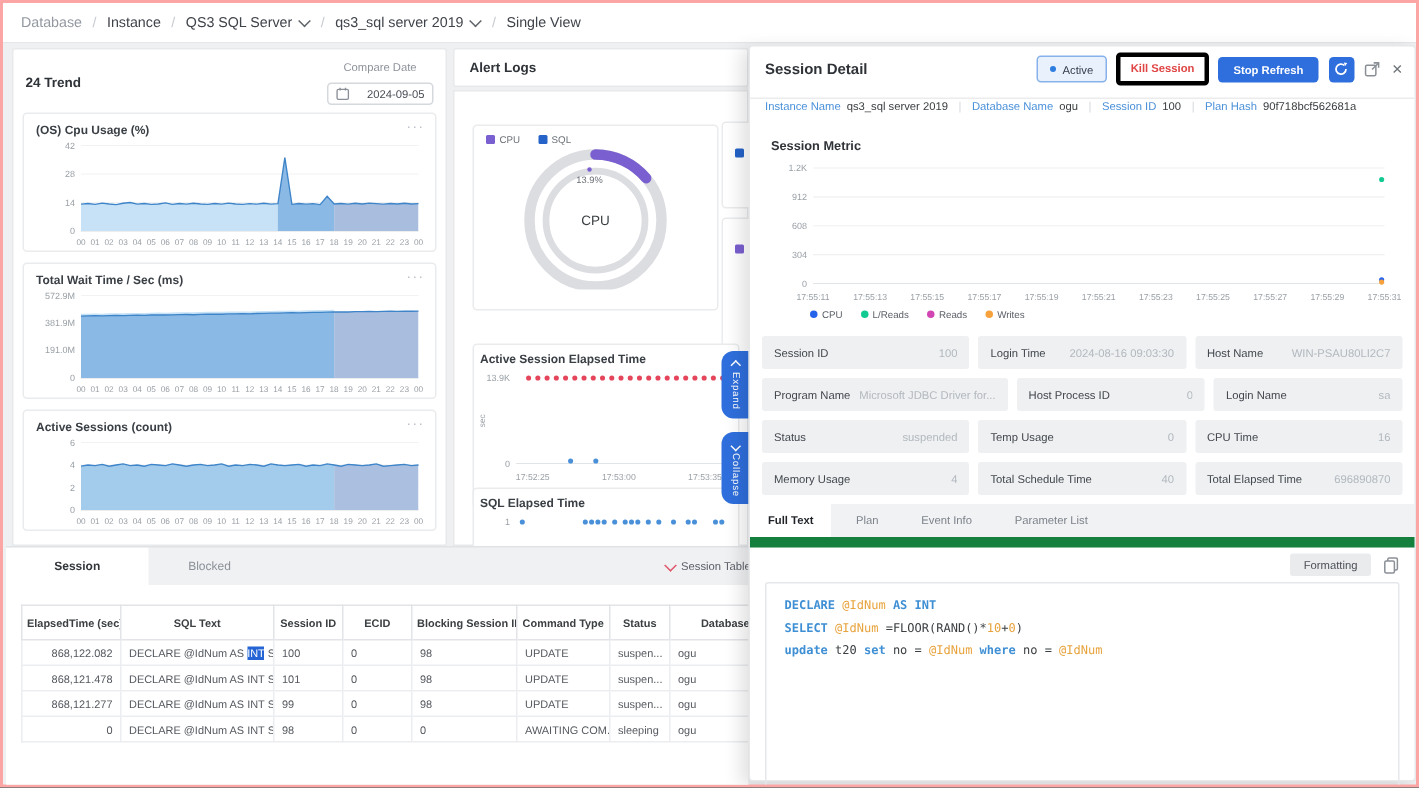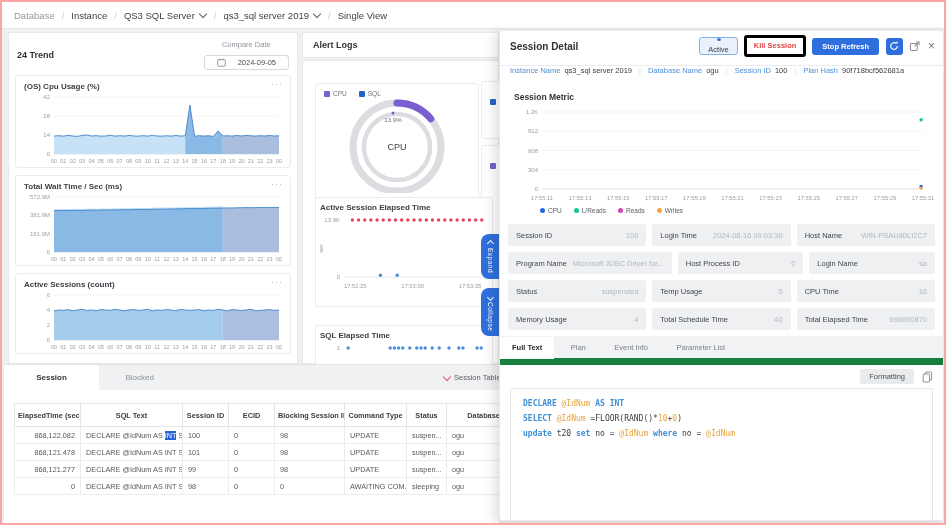--- a/index.html
+++ b/index.html
@@ -12,21 +12,21 @@
   .bc-sep{color:#c7cbd1;margin:0 7px;}
   .chev{display:inline-block;width:5px;height:5px;border-right:1.2px solid #5f6368;border-bottom:1.2px solid #5f6368;transform:rotate(45deg);margin:0 1px 2px 5px;}
   .chev.red{border-color:#e05667;margin:0 4px 1px 0;}
 
   
   .trend-panel{position:absolute;left:6px;top:30px;width:290px;height:332px;background:#fff;border:1px solid #e7e9eb;border-radius:2px;box-sizing:border-box;}
   .trend-head{display:flex;align-items:center;justify-content:space-between;padding:7px 8px 5px 8px;}
   .trend-title{font-size:9px;font-weight:bold;color:#2f3338;}
   .cmp{display:flex;align-items:center;gap:6px;flex-direction:column;}
   .cmp-label{font-size:7.5px;color:#8d929a;}
-  .datebox{display:flex;gap:12px;border:1px solid #d5d8dc;border-radius:3px;padding:2px 12px;font-size:7.5px;color:#4a4e55;background:#fff;}
+  .datebox{display:flex;gap:12px;border:1px solid #d5d8dc;border-radius:3px;padding:2px 5px;font-size:7.5px;color:#4a4e55;background:#fff;}
   .trend-card{margin:0 6px 7px 6px;border:1px solid #e9ebed;border-radius:3px;padding:4px 6px 2px 6px;position:relative;}
   .card-title{font-size:8px;font-weight:bold;color:#3a3f45;margin:2px 0 2px 2px;}
   .menu-dots{position:absolute;right:7px;top:3px;font-size:9px;color:#b7bbc1;letter-spacing:1px;cursor:pointer;}
   #chart-cpu{height:72px;}
   #chart-wait{height:70px;}
   #chart-sessions{height:60px;}
   .chart{width:100%;}
 
   
   .alert-head{position:absolute;left:300px;top:30px;width:197px;height:26px;background:#fff;border-radius:2px;box-sizing:border-box;display:flex;align-items:center;padding-left:10px;font-size:9px;font-weight:bold;color:#2f3338;border:1px solid #e7e9eb;}
@@ -35,21 +35,21 @@
   .donut-card{position:absolute;left:12px;top:22px;width:162px;height:122px;border:1px solid #e9ebed;border-radius:3px;background:#fff;}
   .legend-row{display:flex;gap:12px;padding:6px 0 0 8px;font-size:6.5px;color:#6b7077;align-items:center;}
   .sq{display:inline-block;width:6px;height:6px;border-radius:1px;margin-right:3px;vertical-align:middle;}
   .c-purple{background:#7a5fd0;} .c-dblue{background:#2563c9;} .c-blue{background:#2563eb;} .c-green{background:#10ca92;} .c-pink{background:#d246b4;} .c-orange{background:#f6a13c;}
   #chart-donut{height:96px;}
   .partial-card{position:absolute;width:40px;background:#fff;border:1px solid #e9ebed;border-radius:3px;}
   .pc-a{left:178px;top:20px;height:56px;}
   .pc-b{left:178px;top:84px;height:92px;}
   .pc-sq{margin:17px 0 0 8px;}
   .mid-card{position:absolute;left:12px;width:176px;border:1px solid #e9ebed;border-radius:3px;background:#fff;}
-  .mc-a{top:136px;height:108px;}
+  .mc-a{top:168px;height:108px;}
   .mc-b{top:264px;height:96px;}
   .mid-card .card-title{margin:5px 0 0 4px;}
   #chart-elapsed{height:80px;}
   #chart-sqlelapsed{height:64px;}
 
   
   .vbtn{position:absolute;left:479px;width:18px;background:#2f6fdd;color:#fff;border-radius:8px 0 0 8px;z-index:6;display:flex;flex-direction:column;align-items:center;justify-content:center;cursor:pointer;}
   .vbtn .vtxt{writing-mode:vertical-rl;font-size:6.5px;letter-spacing:.5px;}
   .vchev{width:4px;height:4px;border-right:1.2px solid #fff;border-bottom:1.2px solid #fff;margin:2px 0;}
   .vchev.up{transform:rotate(-135deg);} .vchev.down{transform:rotate(45deg);}
@@ -68,21 +68,21 @@
   table.sess td{font-size:7.3px;color:#55595f;border:1px solid #ebedf0;height:16px;padding:0 5px;overflow:hidden;white-space:nowrap;}
   td.num{text-align:right;}
   .hl{background:#2464d4;color:#fff;}
   .hl:empty{padding:0;}
 
   
   .detail{position:absolute;left:497px;top:28px;width:445px;height:491px;background:#fff;border:1px solid #e6e8ea;border-radius:3px;box-sizing:border-box;z-index:10;box-shadow:-5px 3px 12px rgba(0,0,0,.12);}
   .d-head{display:flex;align-items:center;height:30px;border-bottom:1px solid #ececee;padding:0 8px 4px 10px;}
   .d-title{font-size:10px;font-weight:bold;color:#2f3338;flex:0 0 auto;}
   .d-actions{margin-left:auto;display:flex;align-items:center;gap:6px;}
-  .pill-active{display:flex;align-items:center;gap:4px;height:16px;padding:0 8px;border:1px solid #86b1ea;border-radius:3px;background:#e9f2fc;font-size:7.5px;color:#34394a;cursor:pointer;flex-direction:column;}
+  .pill-active{display:flex;align-items:center;gap:4px;height:16px;padding:0 8px;border:1px solid #86b1ea;border-radius:3px;background:#e9f2fc;font-size:7.5px;color:#34394a;cursor:pointer;}
   .pill-active .dot{width:4px;height:4px;border-radius:50%;background:#2e7de0;}
   .btn-kill{height:16px;line-height:16px;padding:0 7px;border:3px solid #000000;border-radius:3px;background:#fff;font-size:7.5px;font-weight:bold;color:#e04545;cursor:pointer;}
   .btn-stop{height:17px;line-height:17px;padding:0 10px;border-radius:3px;background:#2f6fdd;font-size:7.5px;font-weight:bold;color:#fff;cursor:pointer;}
   .btn-ricon{width:17px;height:17px;border-radius:3px;background:#2f6fdd;display:flex;align-items:center;justify-content:center;margin-left:1px;cursor:pointer;}
   .ic-gray{color:#7c8187;display:flex;align-items:center;cursor:pointer;}
   .d-close{font-size:12px;color:#6f7479;margin-left:2px;cursor:pointer;}
   .d-info{display:flex;align-items:flex-start;height:20px;padding:0 10px;font-size:7.5px;white-space:nowrap;overflow:hidden;}
   .i-label{color:#4a90d9;margin-right:4px;cursor:pointer;}
   .i-val{color:#3c4043;}
   .i-sep{color:#d5d8db;margin:0 7px;}

